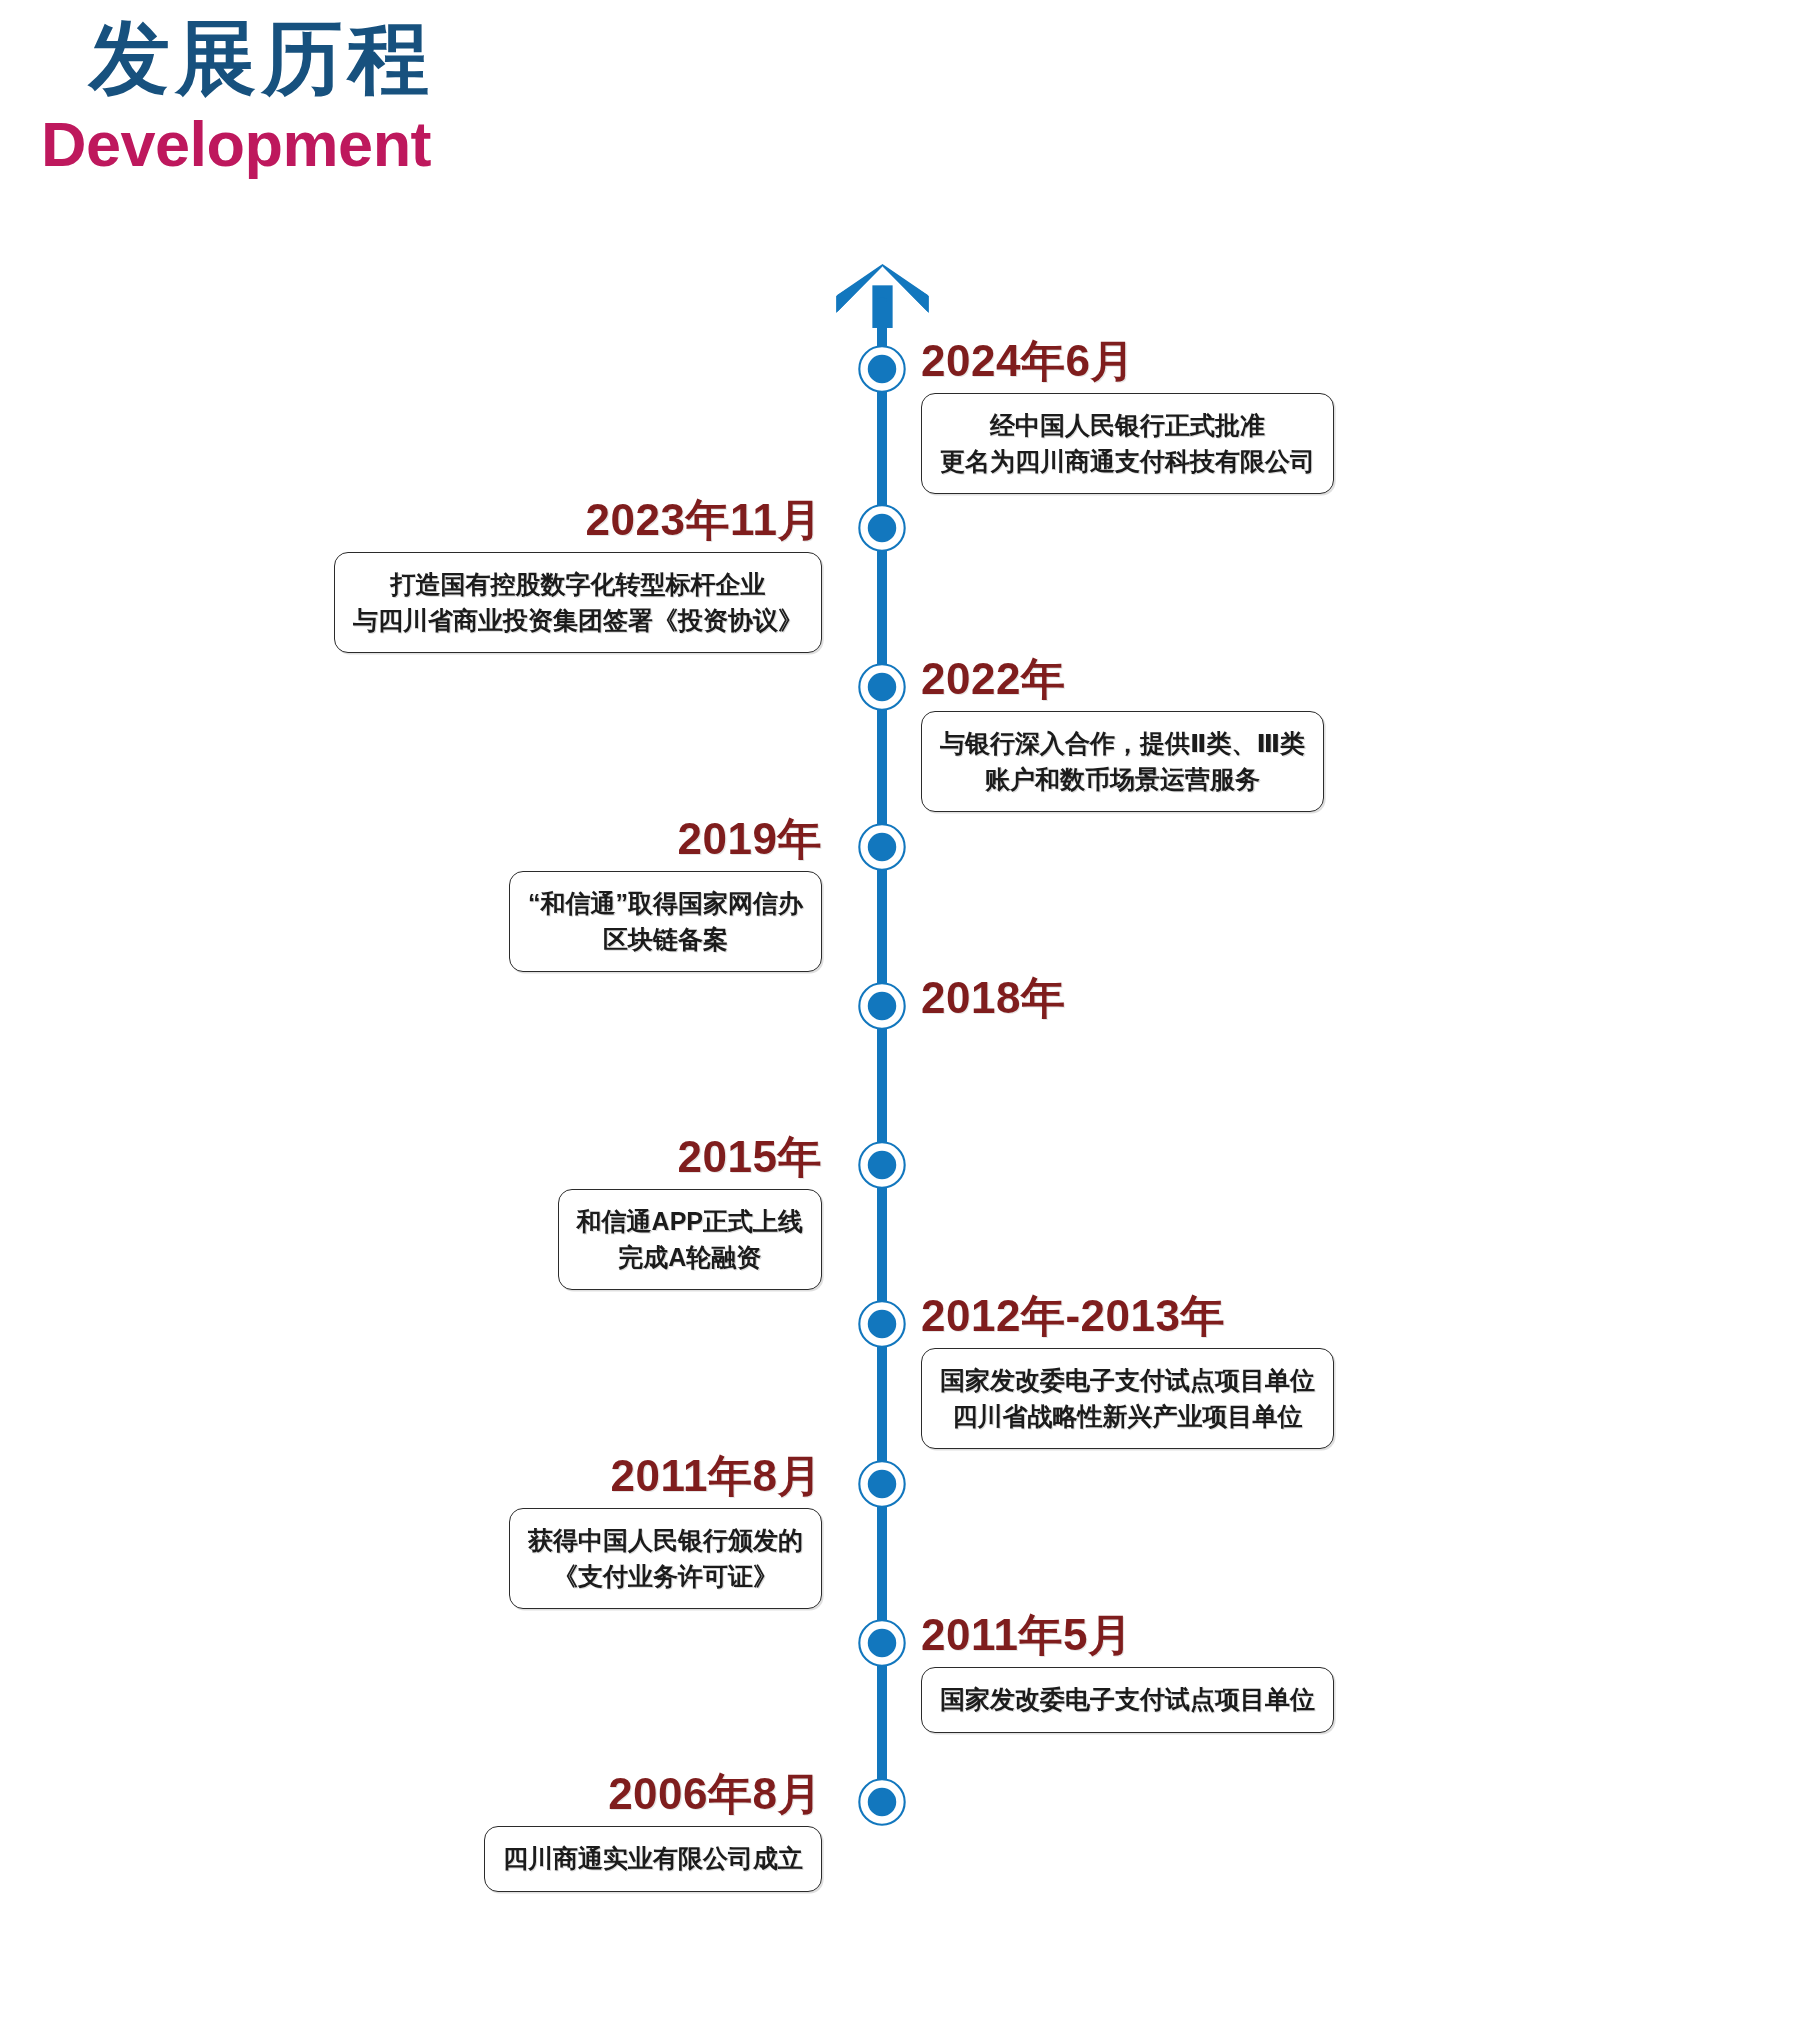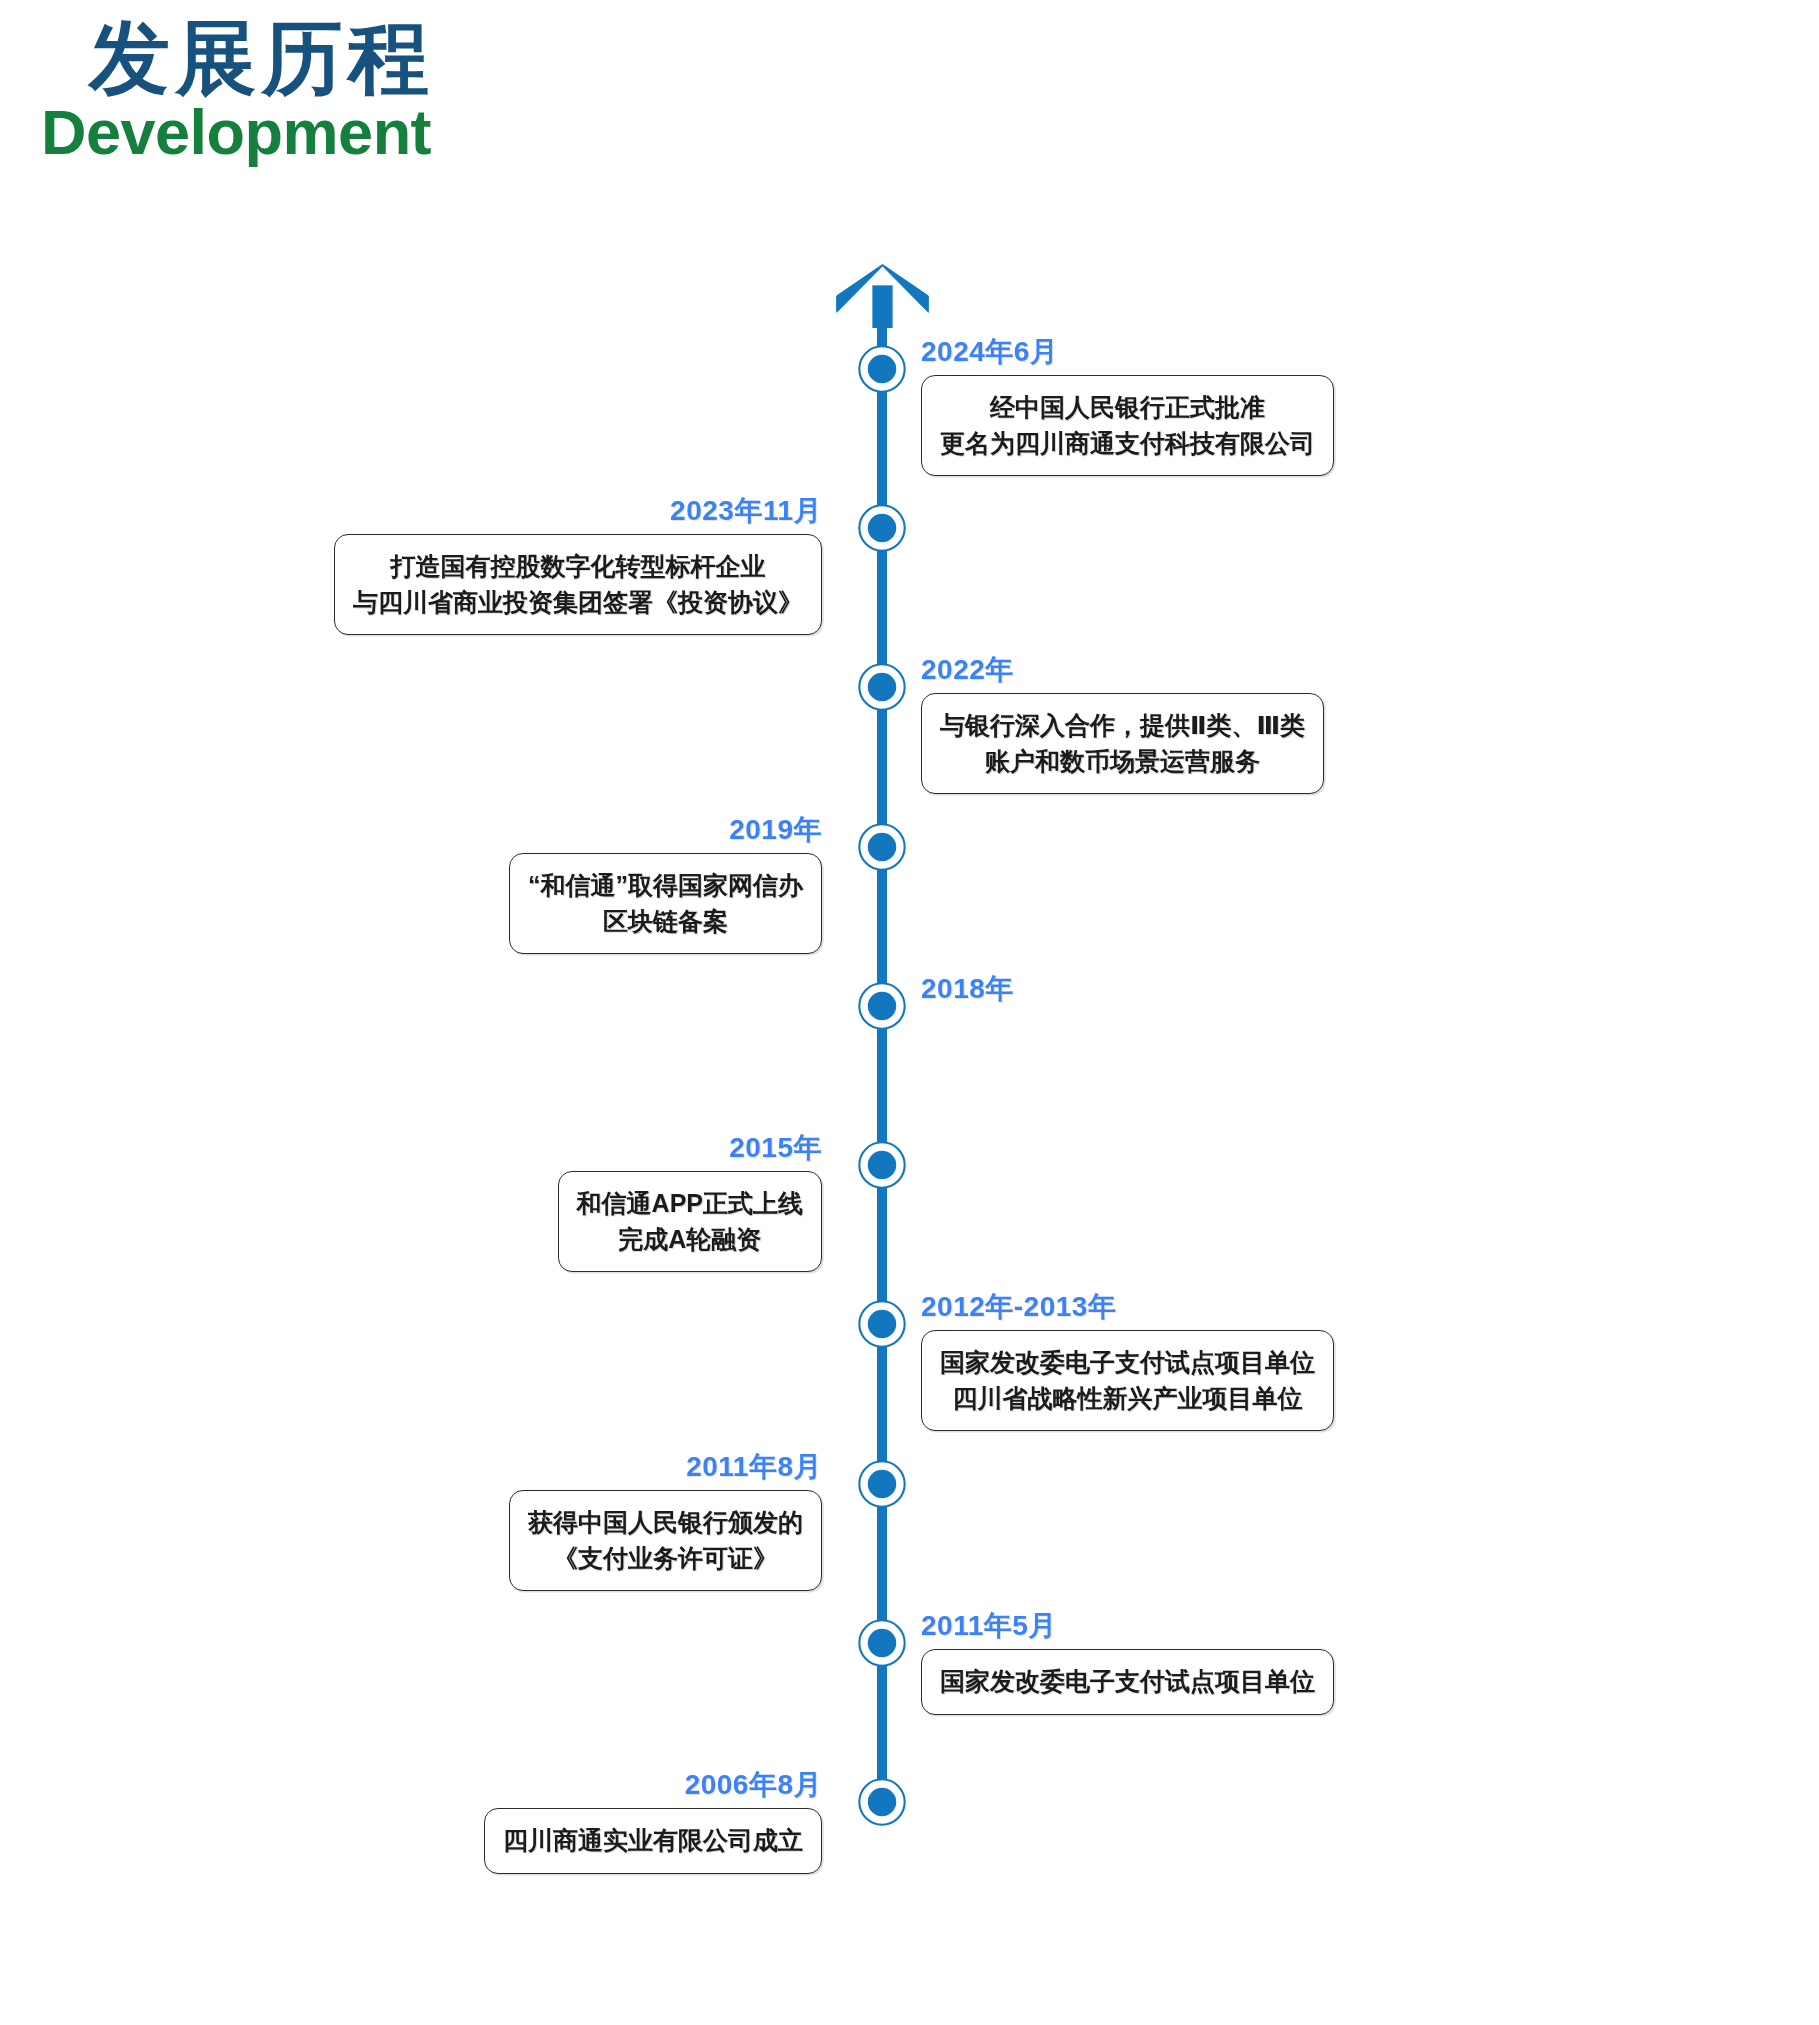--- a/index.html
+++ b/index.html
@@ -30,24 +30,24 @@
     font-weight: 700;
     color: #17517E;
     letter-spacing: 5.3px;
     line-height: 1.05;
     white-space: nowrap;
     margin-left: 48px;
   }
   .heading-en {
     font-size: 63px;
     font-weight: 700;
-    color: #15803d;
+    color: #be185d;
     letter-spacing: -0.5px;
     line-height: 1.0;
-    margin-top: 0;
+    margin-top: 12px;
     white-space: nowrap;
   }
 
   
   .axis-line {
     position: absolute;
     left: 877px;
     top: 297px;
     width: 10px;
     height: 1513px;
@@ -89,23 +89,23 @@
     left: 921px;
     width: 786px;
     text-align: left;
   }
   .side.left {
     left: 64px;
     width: 758px;
     text-align: right;
   }
   .year {
-    font-size: 28px;
-    font-weight: 700;
-    color: #3b82f6;
+    font-size: 44px;
+    font-weight: 700;
+    color: #7f1d1d;
     line-height: 1.12;
     letter-spacing: 0.5px;
     white-space: nowrap;
     text-shadow: 1.1px 1.1px 0 rgba(160,160,160,0.28);
   }
   .desc-box {
     display: inline-block;
     box-sizing: border-box;
     margin-top: 8px;
     border: 1.6px solid #2b2b2b;

